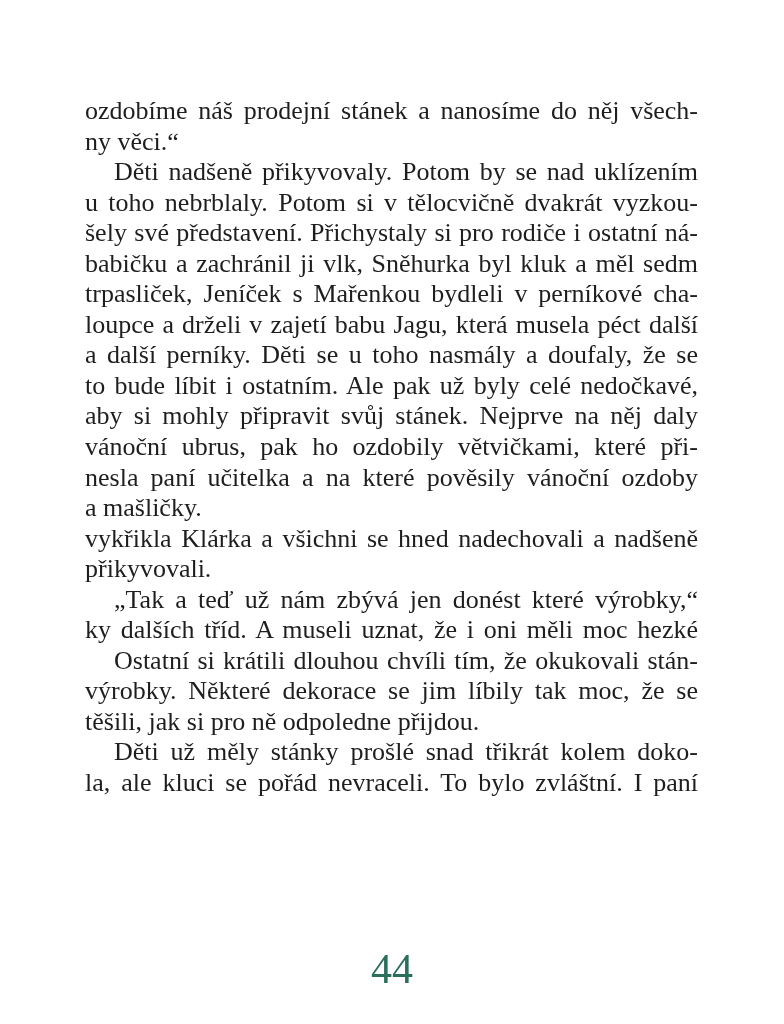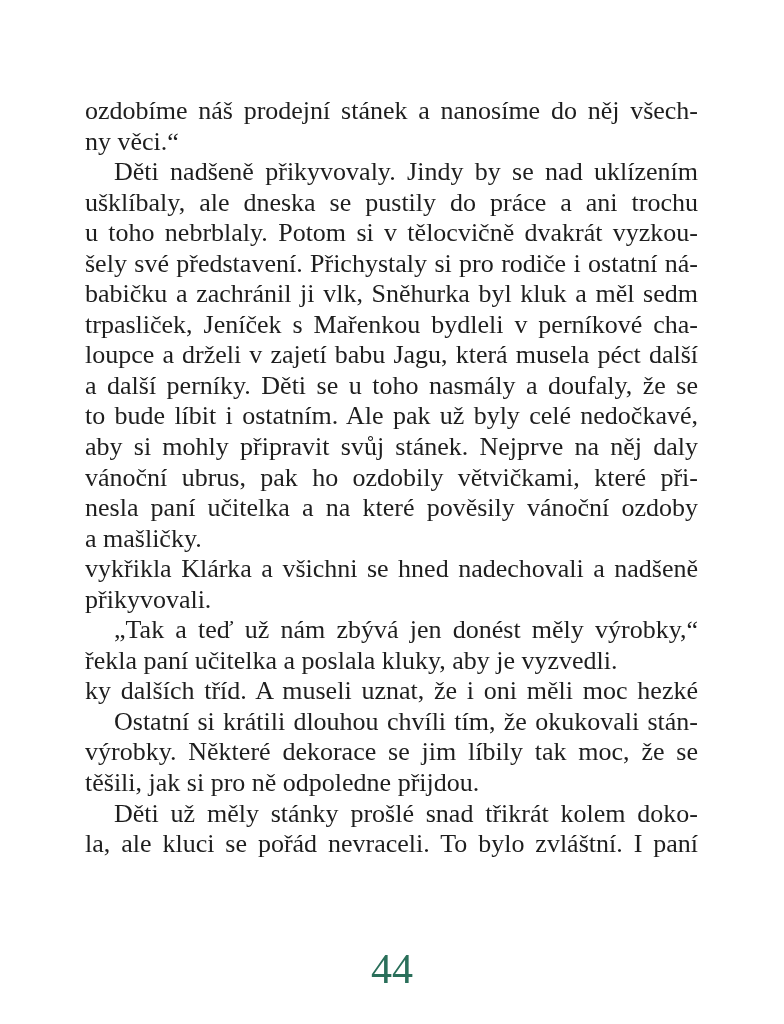--- a/index.html
+++ b/index.html
@@ -50,37 +50,35 @@
     color: #2a6f5a;
   }
 </style>
 </head>
 <body style="background: rgb(255, 255, 255);">
 
 <div class="page">
   <div class="text-block" style="color: rgb(30, 30, 30);">
       <div class="line">ozdobíme náš prodejní stánek a nanosíme do něj všech-</div>
       <div class="line end">ny věci.“</div>
-      <div class="line indent">Děti nadšeně přikyvovaly. Jindy by se nad uklízením</div>
-      <div class="line">ušklíbaly, ale dneska se pustily do práce a ani trochu</div>
+      <div class="line indent">Děti nadšeně přikyvovaly. Potom by se nad uklízením</div>
       <div class="line">u toho nebrblaly. Potom si v tělocvičně dvakrát vyzkou-</div>
       <div class="line">šely své představení. Přichystaly si pro rodiče i ostatní ná-</div>
       <div class="line">babičku a zachránil ji vlk, Sněhurka byl kluk a měl sedm</div>
       <div class="line">trpasliček, Jeníček s Mařenkou bydleli v perníkové cha-</div>
       <div class="line">loupce a drželi v zajetí babu Jagu, která musela péct další</div>
       <div class="line">a další perníky. Děti se u toho nasmály a doufaly, že se</div>
       <div class="line">to bude líbit i ostatním. Ale pak už byly celé nedočkavé,</div>
       <div class="line">aby si mohly připravit svůj stánek. Nejprve na něj daly</div>
       <div class="line">vánoční ubrus, pak ho ozdobily větvičkami, které při-</div>
       <div class="line">nesla paní učitelka a na které pověsily vánoční ozdoby</div>
       <div class="line end">a mašličky.</div>
       <div class="line">vykřikla Klárka a všichni se hned nadechovali a nadšeně</div>
       <div class="line end">přikyvovali.</div>
-      <div class="line indent">„Tak a teď už nám zbývá jen donést měly výrobky,“</div>
-      <div class="line end">řekla paní učitelka a poslala kluky, aby je vyzvedli.</div>
+      <div class="line indent">„Tak a teď už nám zbývá jen donést které výrobky,“</div>
       <div class="line">ky dalších tříd. A museli uznat, že i oni měli moc hezké</div>
       <div class="line indent">Ostatní si krátili dlouhou chvíli tím, že okukovali stán-</div>
       <div class="line">výrobky. Některé dekorace se jim líbily tak moc, že se</div>
       <div class="line end">těšili, jak si pro ně odpoledne přijdou.</div>
       <div class="line indent">Děti už měly stánky prošlé snad třikrát kolem doko-</div>
       <div class="line">la, ale kluci se pořád nevraceli. To bylo zvláštní. I paní</div>
     </div>
   <div class="page-number" style="color: rgb(42, 111, 90);">44</div>
 </div>
 

